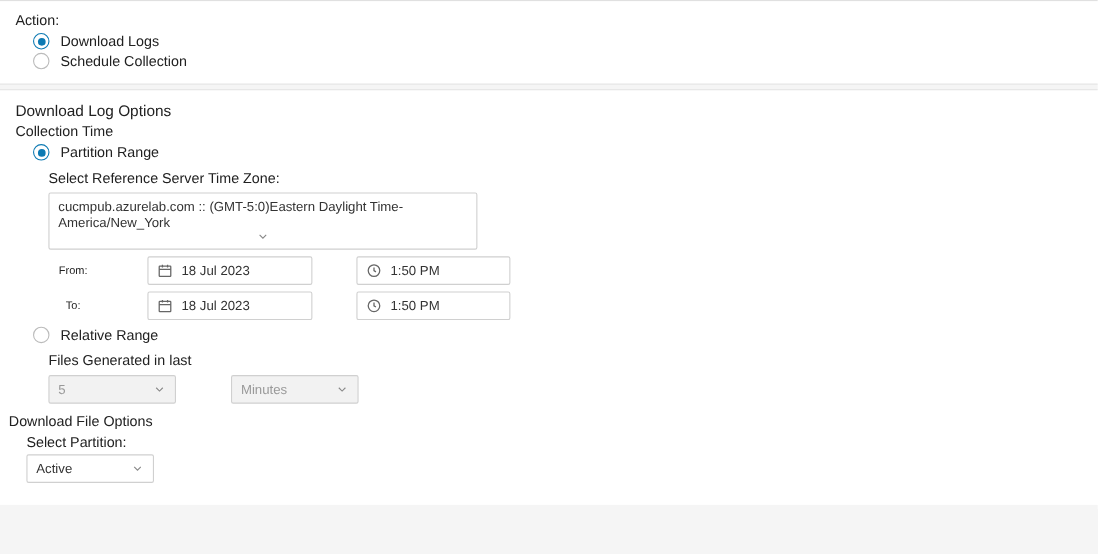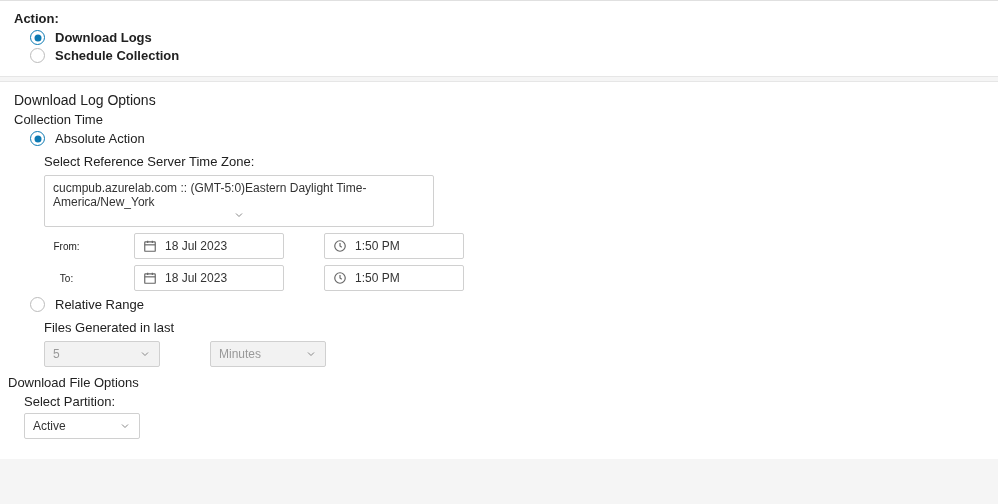--- a/index.html
+++ b/index.html
@@ -25,21 +25,21 @@
     .small-sel.disabled { background: #f2f2f2; color: #999; cursor: default; }
     .chev { color: #888; }
     .checkbox-row { display: flex; align-items: center; gap: 10px; margin: 6px 0; }
     .checkbox { width: 14px; height: 14px; border: 1px solid #bbb; border-radius: 2px; cursor: pointer; flex-shrink: 0; }
     .footer { background: #f5f5f5; padding: 12px 16px; display: flex; justify-content: flex-end; margin-top: 10px; height: 56px; align-items: center; }
     svg { display: block; }
   </style>
 </head>
 <body>
 
-<div class="section no-border" style="border-top:1px solid #e0e0e0;font-weight:bold;">
+<div class="section no-border" style="border-top:1px solid #e0e0e0;">
   <div class="label">Action:</div>
   <div class="indent">
     <div class="radio-row">
       <div class="radio selected"></div>
       <span>Download Logs</span>
     </div>
     <div class="radio-row">
       <div class="radio"></div>
       <span>Schedule Collection</span>
     </div>
@@ -48,21 +48,21 @@
 
 <div class="gap"></div>
 
 <div class="section no-border">
   <div class="title">Download Log Options</div>
   <div class="label">Collection Time</div>
 
   <div class="indent">
     <div class="radio-row">
       <div class="radio selected"></div>
-      <span>Absolute Action</span>
+      <span>Partition Range</span>
     </div>
   </div>
 
   <div class="ind2">
     <div class="sub">Select Reference Server Time Zone:</div>
     <div class="select">
       <span>cucmpub.azurelab.com :: (GMT-5:0)Eastern Daylight Time-America/New_York</span>
       <span class="chev">
         <svg width="12" height="12" viewBox="0 0 24 24" fill="none" stroke="currentColor" stroke-width="2">
             <polyline points="6 9 12 15 18 9"></polyline>

